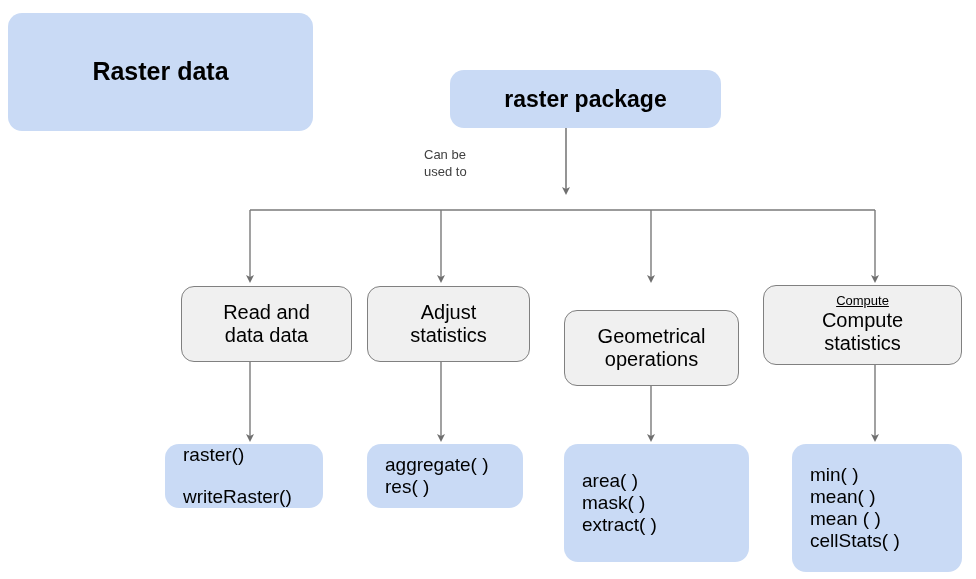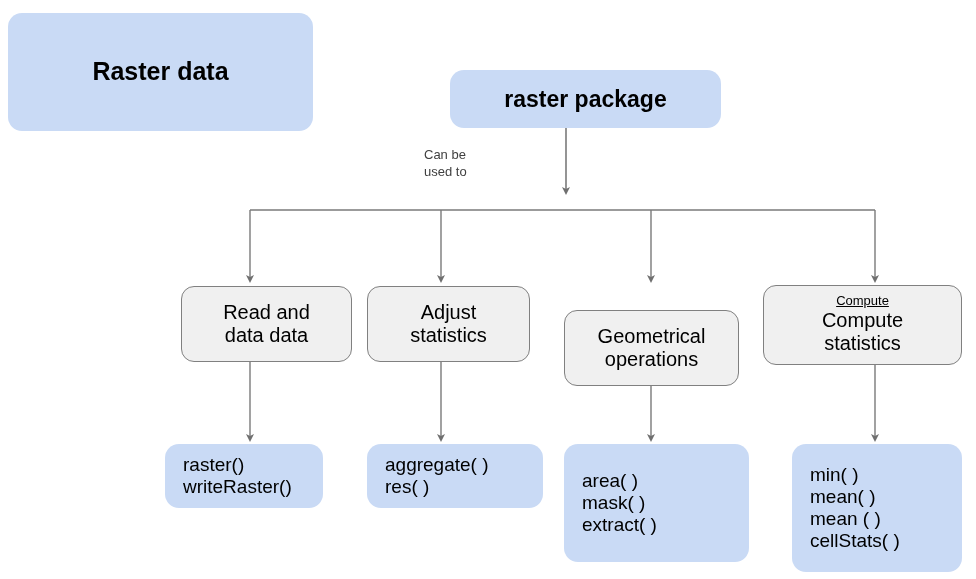--- a/index.html
+++ b/index.html
@@ -127,26 +127,26 @@
     <span class="line">Geometrical</span>
     <span class="line">operations</span>
   </div>
 
   <div class="node gray" style="left:763px; top:285px; width:199px; height:80px; font-size:20px;">
     <span class="small-cap">Compute</span>
     <span class="line">Compute</span>
     <span class="line">statistics</span>
   </div>
 
-  <div class="node blue leftalign" style="left:165px; top:444px; width:158px; height:64px; font-size:19px;">
+  <div class="node blue leftalign" style="left:165px; top:444px; width:158px; height:64px; font-size:19px;justify-content:space-between;">
     <span class="line">raster()</span>
     <span class="line">writeRaster()</span>
   </div>
 
-  <div class="node blue leftalign" style="left:367px; top:444px; width:176px; height:64px; font-size:19px;">
+  <div class="node blue leftalign" style="left:367px; top:444px; width:156px; height:64px; font-size:19px;">
     <span class="line">aggregate( )</span>
     <span class="line">res( )</span>
   </div>
 
   <div class="node blue leftalign" style="left:564px; top:444px; width:185px; height:118px; font-size:19px;">
     <span class="line">area( )</span>
     <span class="line">mask( )</span>
     <span class="line">extract( )</span>
   </div>
 

